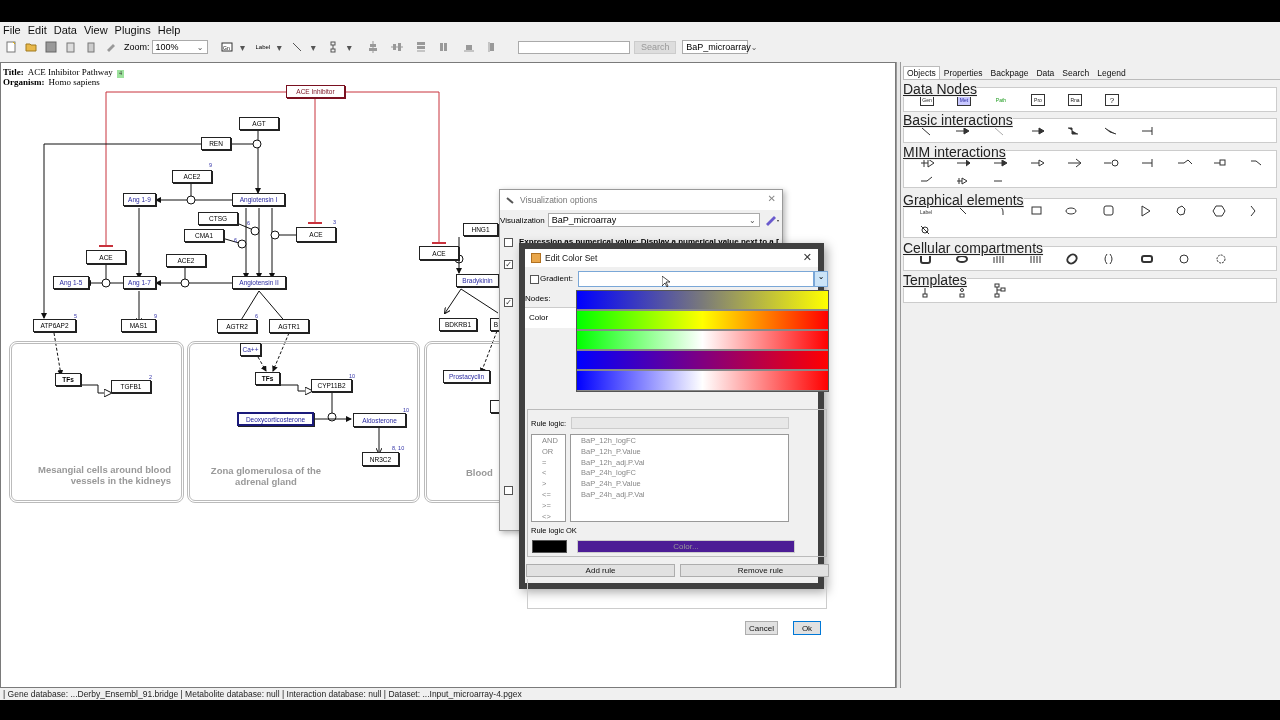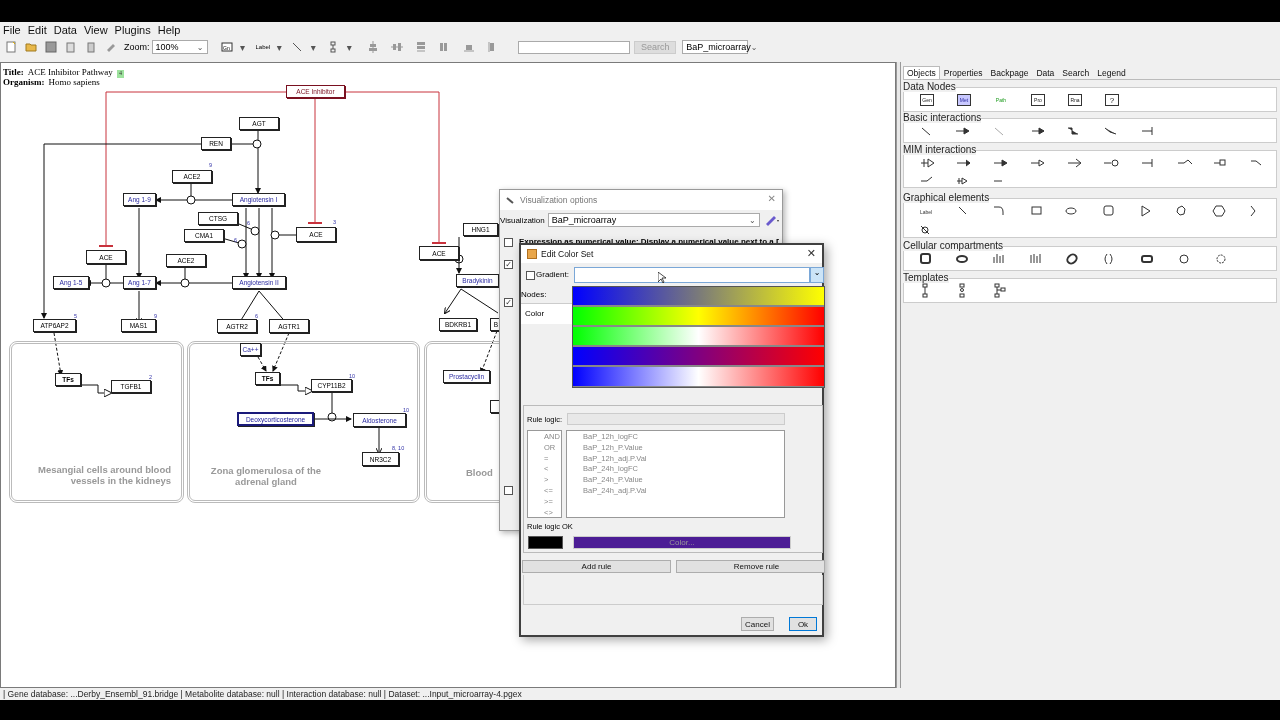--- a/index.html
+++ b/index.html
@@ -28,35 +28,35 @@
   .node.red { border-color: #7a1020; box-shadow: 1px 1px 0 #7a1020; }
   .badge { position: absolute; font-size: 5.5px; color: #3434a8; }
   .compartment { position: absolute; border: 3px double #bbb; border-radius: 8px; }
   .comp-label { position: absolute; color: #999; font-weight: bold; font-size: 9.5px; text-align: center; line-height: 11px; }
 
   
   .tabs { display: flex; height: 14px; margin-top: 4px; margin-left: 2px; border-bottom: 1px solid #bbb; }
   .tab { font-size: 8.5px; padding: 1px 3px; border: 1px solid transparent; color: #111; cursor: default; }
   .tab.active { background: #fff; border: 1px solid #bbb; border-bottom: none; }
   .group { position: absolute; left: 2px; width: 374px; border: 1px solid #ccc; background: #fff; }
-  .group-title { position: absolute; left: 2px; font-size: 10px; background: #f0f0f0; color: #222; }
+  .group-title { position: absolute; left: 2px; font-size: 14px; background: #f0f0f0; color: #222; text-decoration: underline; }
   .pal { position: absolute; width: 14px; height: 12px; font-size: 8px; color: #222; display: flex; align-items: center; justify-content: center; }
 
   
   #vis-dialog { position: absolute; left: 499px; top: 189px; width: 284px; height: 342px; background: #f0f0f0; border: 1px solid #999; box-shadow: 2px 2px 6px rgba(0,0,0,0.3); }
   #vis-dialog .dtitle { height: 20px; background: #fff; display: flex; align-items: center; padding-left: 6px; color: #777; font-size: 8.5px; }
   #vis-dialog .dclose { position: absolute; right: 6px; top: 3px; font-size: 10px; color: #888; }
   .chk { position: absolute; width: 9px; height: 9px; border: 1px solid #555; background: #fff; font-size: 8px; line-height: 8px; text-align: center; color: #333; }
 
-  #ecs-dialog { position: absolute; left: 519px; top: 243px; width: 305px; height: 394px; background: #f0f0f0; border: 2px solid #404040; box-shadow: 3px 3px 10px rgba(0,0,0,0.35); }
+  #ecs-dialog { position: absolute; left: 519px; top: 243px; width: 305px; height: 346px; background: #f0f0f0; border: 6px solid #404040; box-shadow: 3px 3px 10px rgba(0,0,0,0.35); }
   #ecs-dialog .dtitle { height: 18px; background: #fff; display: flex; align-items: center; padding-left: 6px; font-size: 8.5px; color: #111; }
   .java-icon { width: 10px; height: 10px; background: #e9a64a; border: 1px solid #b07020; margin-right: 4px; }
   .gradient-strip { position: absolute; left: 52px; width: 250px; height: 19px; border-bottom: 1px solid #888; }
   .btn { position: absolute; height: 13px; border: 1px solid #adadad; background: #e1e1e1; font-size: 8px; display: flex; align-items: center; justify-content: center; color: #111; cursor: default; }
-  .listbox { position: absolute; background: #fff; border: 1px solid #999; font-size: 7.5px; color: #888; padding: 1px 16px; line-height: 10.8px; }
+  .listbox { position: absolute; background: #fff; border: 1px solid #999; font-size: 7.5px; color: #888; padding: 1px 10px; line-height: 10.8px; }
 </style>
 </head>
 <body>
 
 <div id="app">
 
   <div id="menubar">
     <span>File</span>
     <span>Edit</span>
     <span>Data</span>

